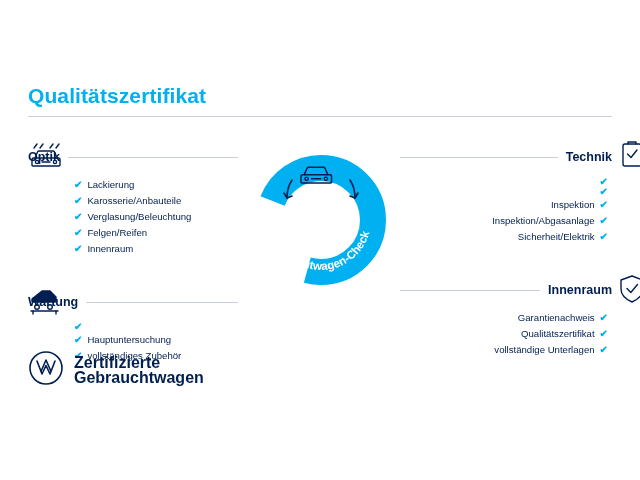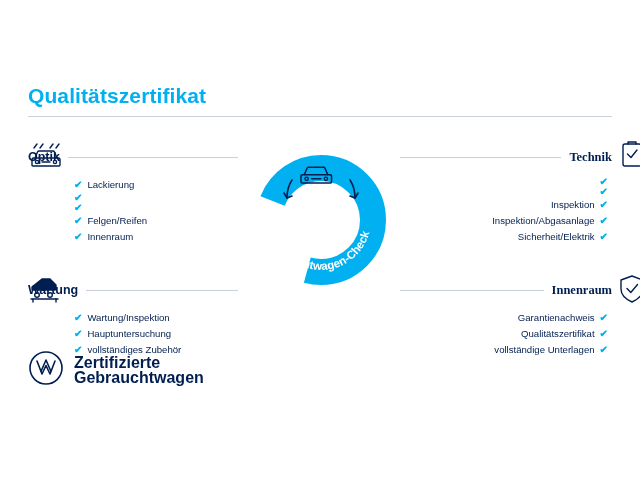--- a/index.html
+++ b/index.html
@@ -63,21 +63,20 @@
   }
 
   .sec-head {
     display: flex;
     align-items: center;
     gap: 8px;
     height: 22px;
   }
   .col-right .sec-head {
     flex-direction: row-reverse;
-    font-family: Liberation Serif, serif;
   }
   .sec-title {
     font-size: 12.5px;
     font-weight: bold;
     color: #001e50;
     white-space: nowrap;
   }
   .sec-line {
     flex: 1 1 auto;
     height: 1px;
@@ -185,23 +184,25 @@
         <div class="sec-title">Optik</div>
         <div class="sec-line"></div>
       </div>
       <ul class="items">
         <li>
             <span class="check">✔</span>
             <span>Lackierung</span>
           </li>
         <li>
             <span class="check">✔</span>
-          </li>
-        <li>
-            <span class="check">✔</span>
+            <span>Karosserie/Anbauteile</span>
+          </li>
+        <li>
+            <span class="check">✔</span>
+            <span>Verglasung/Beleuchtung</span>
           </li>
         <li>
             <span class="check">✔</span>
             <span>Felgen/Reifen</span>
           </li>
         <li>
             <span class="check">✔</span>
             <span>Innenraum</span>
           </li>
       </ul>
@@ -217,21 +218,20 @@
           <path d="M5 24 L5 27 M28 24 L28 27"></path>
         </svg>
       </div>
       <div class="sec-head">
         <div class="sec-title">Wartung</div>
         <div class="sec-line"></div>
       </div>
       <ul class="items">
         <li>
             <span class="check">✔</span>
-            <span>Wartung/Inspektion</span>
           </li>
         <li>
             <span class="check">✔</span>
             <span>Hauptuntersuchung</span>
           </li>
         <li>
             <span class="check">✔</span>
             <span>vollständiges Zubehör</span>
           </li>
       </ul>

